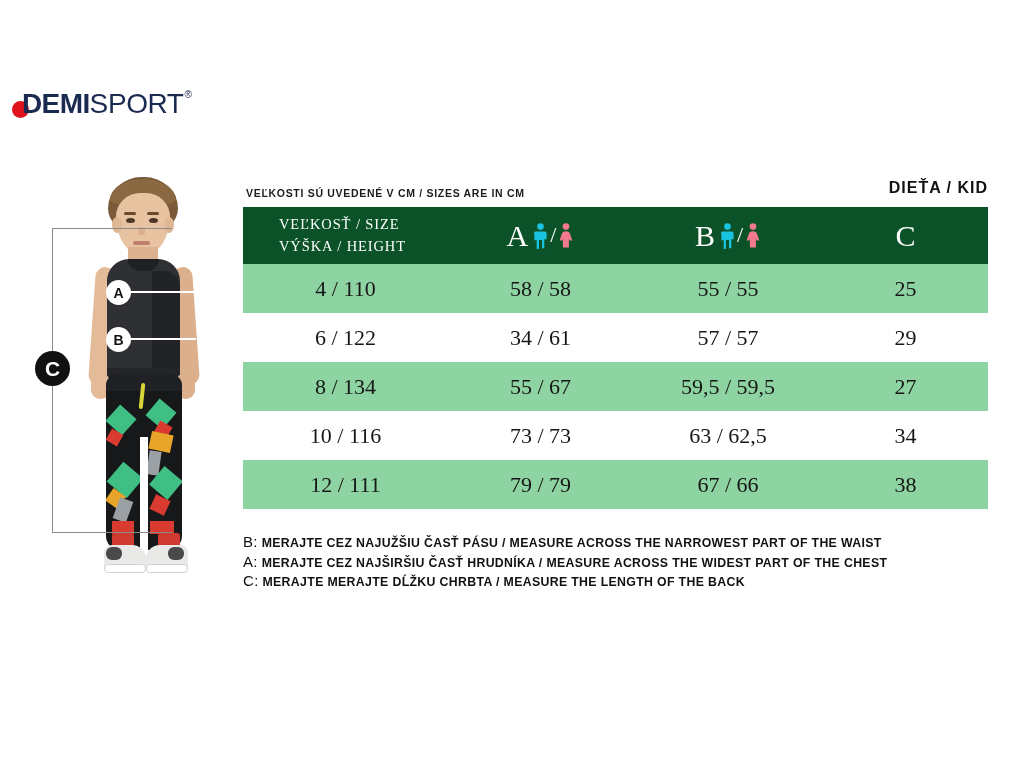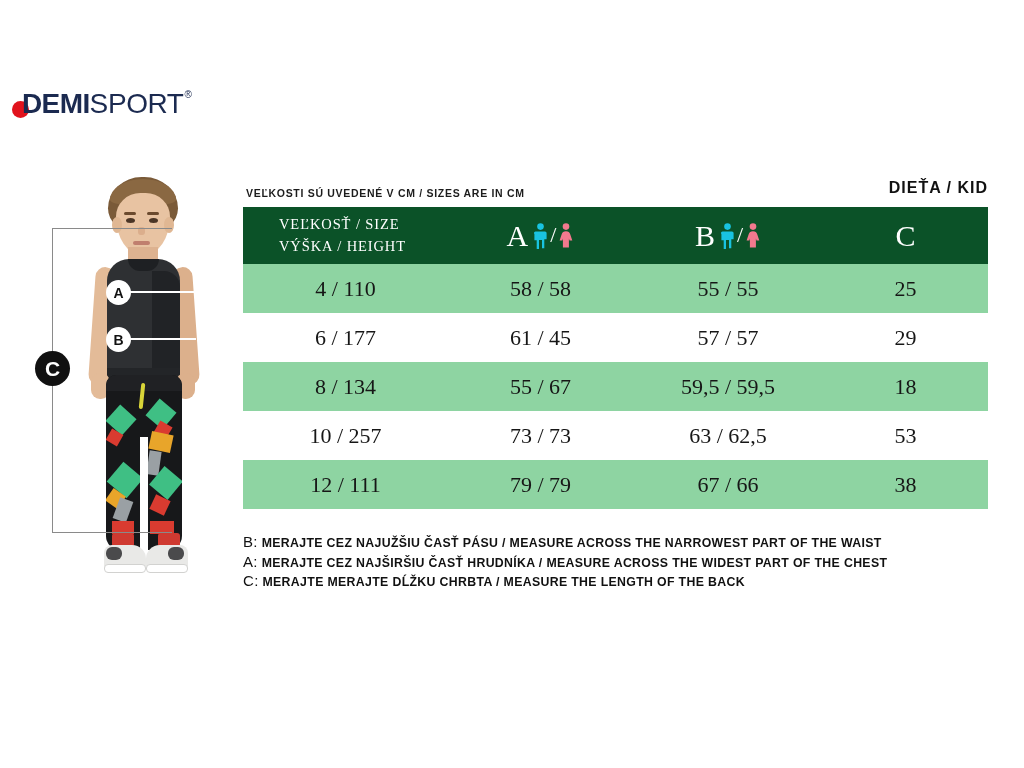--- a/index.html
+++ b/index.html
@@ -490,36 +490,36 @@
       </tr>
     </thead>
     <tbody id="size-table-body">
         <tr class="shaded">
           <td>4 / 110</td>
           <td>58 / 58</td>
           <td>55 / 55</td>
           <td>25</td>
         </tr>
         <tr class="plain">
-          <td>6 / 177</td>
-          <td>61 / 45</td>
+          <td>6 / 122</td>
+          <td>34 / 61</td>
           <td>57 / 57</td>
           <td>29</td>
         </tr>
         <tr class="shaded">
           <td>8 / 134</td>
           <td>55 / 67</td>
           <td>59,5 / 59,5</td>
-          <td>18</td>
+          <td>27</td>
         </tr>
         <tr class="plain">
-          <td>10 / 257</td>
+          <td>10 / 116</td>
           <td>73 / 73</td>
           <td>63 / 62,5</td>
-          <td>53</td>
+          <td>34</td>
         </tr>
         <tr class="shaded">
           <td>12 / 111</td>
           <td>79 / 79</td>
           <td>67 / 66</td>
           <td>38</td>
         </tr>
       </tbody>
   </table>
 

